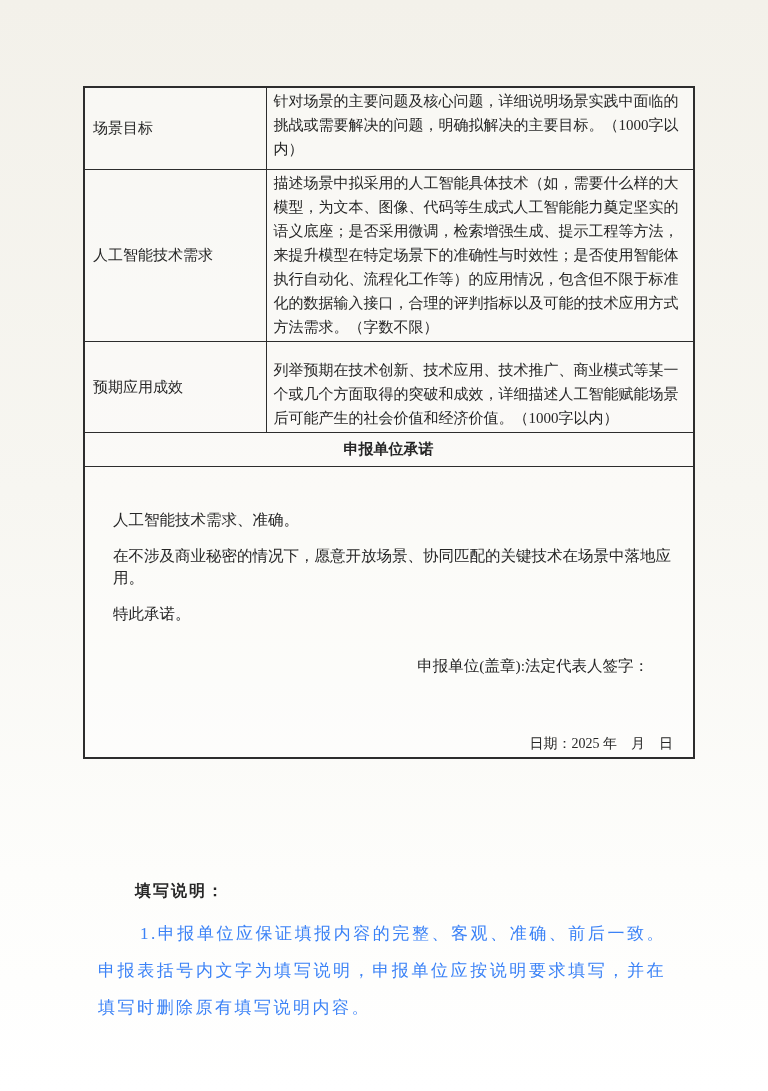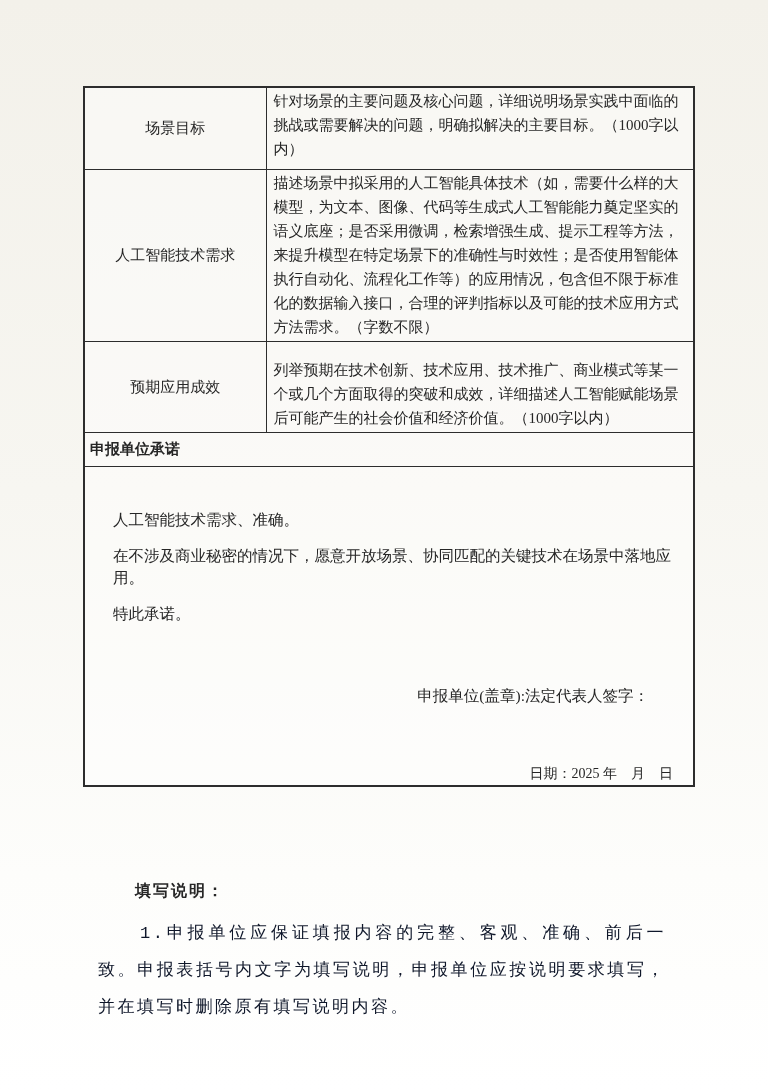--- a/index.html
+++ b/index.html
@@ -22,52 +22,53 @@
   }
   .form-table td {
     border: 1.5px solid #2d2d2d;
     font-size: 15px;
     line-height: 24px;
     background: rgba(255, 255, 255, 0.45);
   }
   .col-label { width: 182px; }
   .col-desc  { width: 428px; }
   .label-cell {
-    text-align: center;
+    text-align: left;
     vertical-align: middle;
     padding: 2px 8px;
   }
   .desc-cell {
     vertical-align: top;
     text-align: left;
     padding: 1px 6px 2px 7px;
     margin-left: 45px;
   }
   .commit-header-cell {
     font-weight: bold;
     font-size: 16px;
     padding: 4px 6px 5px 5px;
     line-height: 22px;
+    text-align: center;
   }
   .commit-cell {
     vertical-align: top;
     padding: 42px 18px 0 28px;
     height: 292px;
   }
   .commit-line {
     font-size: 15.5px;
     line-height: 22px;
     margin-bottom: 14px;
   }
   .signature-line {
     font-size: 15.5px;
     line-height: 22px;
     text-align: right;
     padding-right: 26px;
-    margin-top: 60px;
+    margin-top: 30px;
   }
   .date-line {
     font-size: 14px;
     line-height: 22px;
     text-align: right;
     padding-right: 2px;
     margin-top: 56px;
   }
   .notes {
     position: absolute;
@@ -82,22 +83,21 @@
     margin-left: 37px;
     line-height: 30px;
   }
   .notes-item {
     margin-top: 9px;
     font-size: 17px;
     line-height: 37px;
     letter-spacing: 2.5px;
     text-indent: 42px;
     text-align: justify;
-    color: #0f172a;
-    font-family: Liberation Mono, monospace;
+    color: #3b82f6;
   }
 </style>
 </head>
 <body>
 
 <table class="form-table">
   <colgroup>
     <col class="col-label">
     <col class="col-desc">
   </colgroup>

